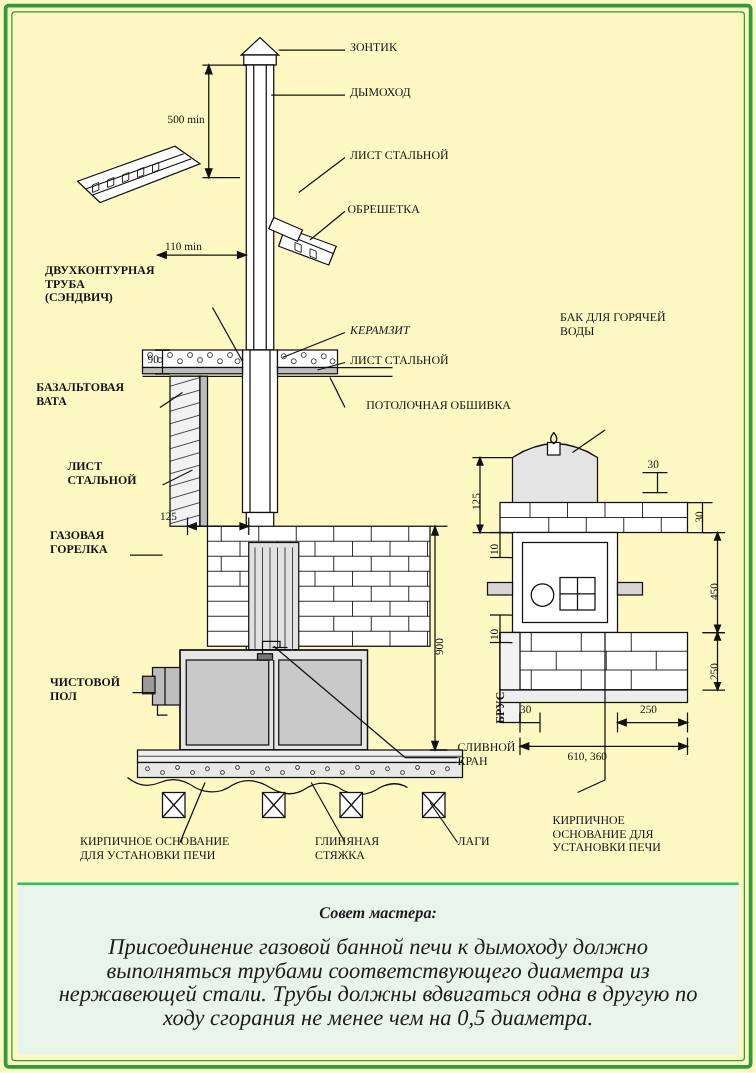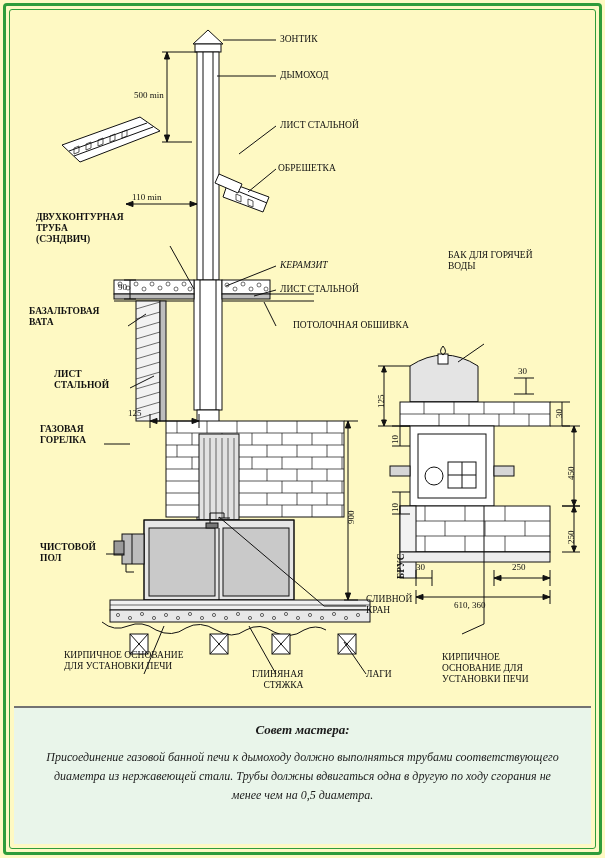--- a/index.html
+++ b/index.html
@@ -28,35 +28,35 @@
     border-radius:3px;
     box-sizing:border-box;
   }
   .diagram{
     position:absolute;left:14px;top:14px;width:577px;height:690px;
     overflow:hidden;
   }
   .tipbox{
     position:absolute;left:14px;top:706px;width:577px;height:138px;
     background:#e9f5ea;
-    border-top:2px solid #737373;
+    border-top:2px solid #22c55e;
     box-sizing:border-box;
     text-align:center;
   }
   .tip-title{
     margin-top:14px;
     font-style:italic;
     font-weight:bold;
     font-size:13px;
     color:#1b1b1b;
   }
   .tip-body{
     margin:10px 26px 0 26px;
     font-style:italic;
-    font-size:12px;
+    font-size:18px;
     line-height:19px;
     color:#1b1b1b;
   }
   .lbl{
     position:absolute;
     font-family:"Liberation Serif", serif;
     font-size:9.5px;
     color:#111;
     line-height:11px;
     white-space:pre-line;
@@ -446,23 +446,23 @@
 ГОРЕЛКА</div>
     <div class="lbl caps bold" style="left:26px; top:528px;">ЧИСТОВОЙ
 ПОЛ</div>
     <div class="lbl caps" style="left:434px; top:236px;">БАК ДЛЯ ГОРЯЧЕЙ
 ВОДЫ</div>
     <div class="lbl caps" style="left:352px; top:580px;">СЛИВНОЙ
 КРАН</div>
     <div class="lbl caps" style="left:428px; top:638px;">КИРПИЧНОЕ
 ОСНОВАНИЕ ДЛЯ
 УСТАНОВКИ ПЕЧИ</div>
-    <div class="lbl caps" style="left:50px; top:636px;">КИРПИЧНОЕ ОСНОВАНИЕ
+    <div class="lbl caps" style="left:50px; top:655px;">КИРПИЧНОЕ ОСНОВАНИЕ
 ДЛЯ УСТАНОВКИ ПЕЧИ</div>
-    <div class="lbl caps" style="left:238px; top:655px;text-align:right;">ГЛИНЯНАЯ
+    <div class="lbl caps" style="left:238px; top:655px;">ГЛИНЯНАЯ
 СТЯЖКА</div>
     <div class="lbl caps" style="left:352px; top:655px;">ЛАГИ</div>
     <div class="lbl caps bold" style="left:382px; top:565px; transform:rotate(-90deg); transform-origin:left top;">БРУС</div>
 
     <div class="dim" style="left:120px; top:76px;">500 min</div>
     <div class="dim" style="left:118px; top:178px;">110 min</div>
     <div class="dim" style="left:104px; top:268px;">90</div>
     <div class="dim" style="left:114px; top:394px;">125</div>
     <div class="dim vert" style="left:332px; top:510px;">900</div>
     <div class="dim vert" style="left:362px; top:394px;">125</div>

